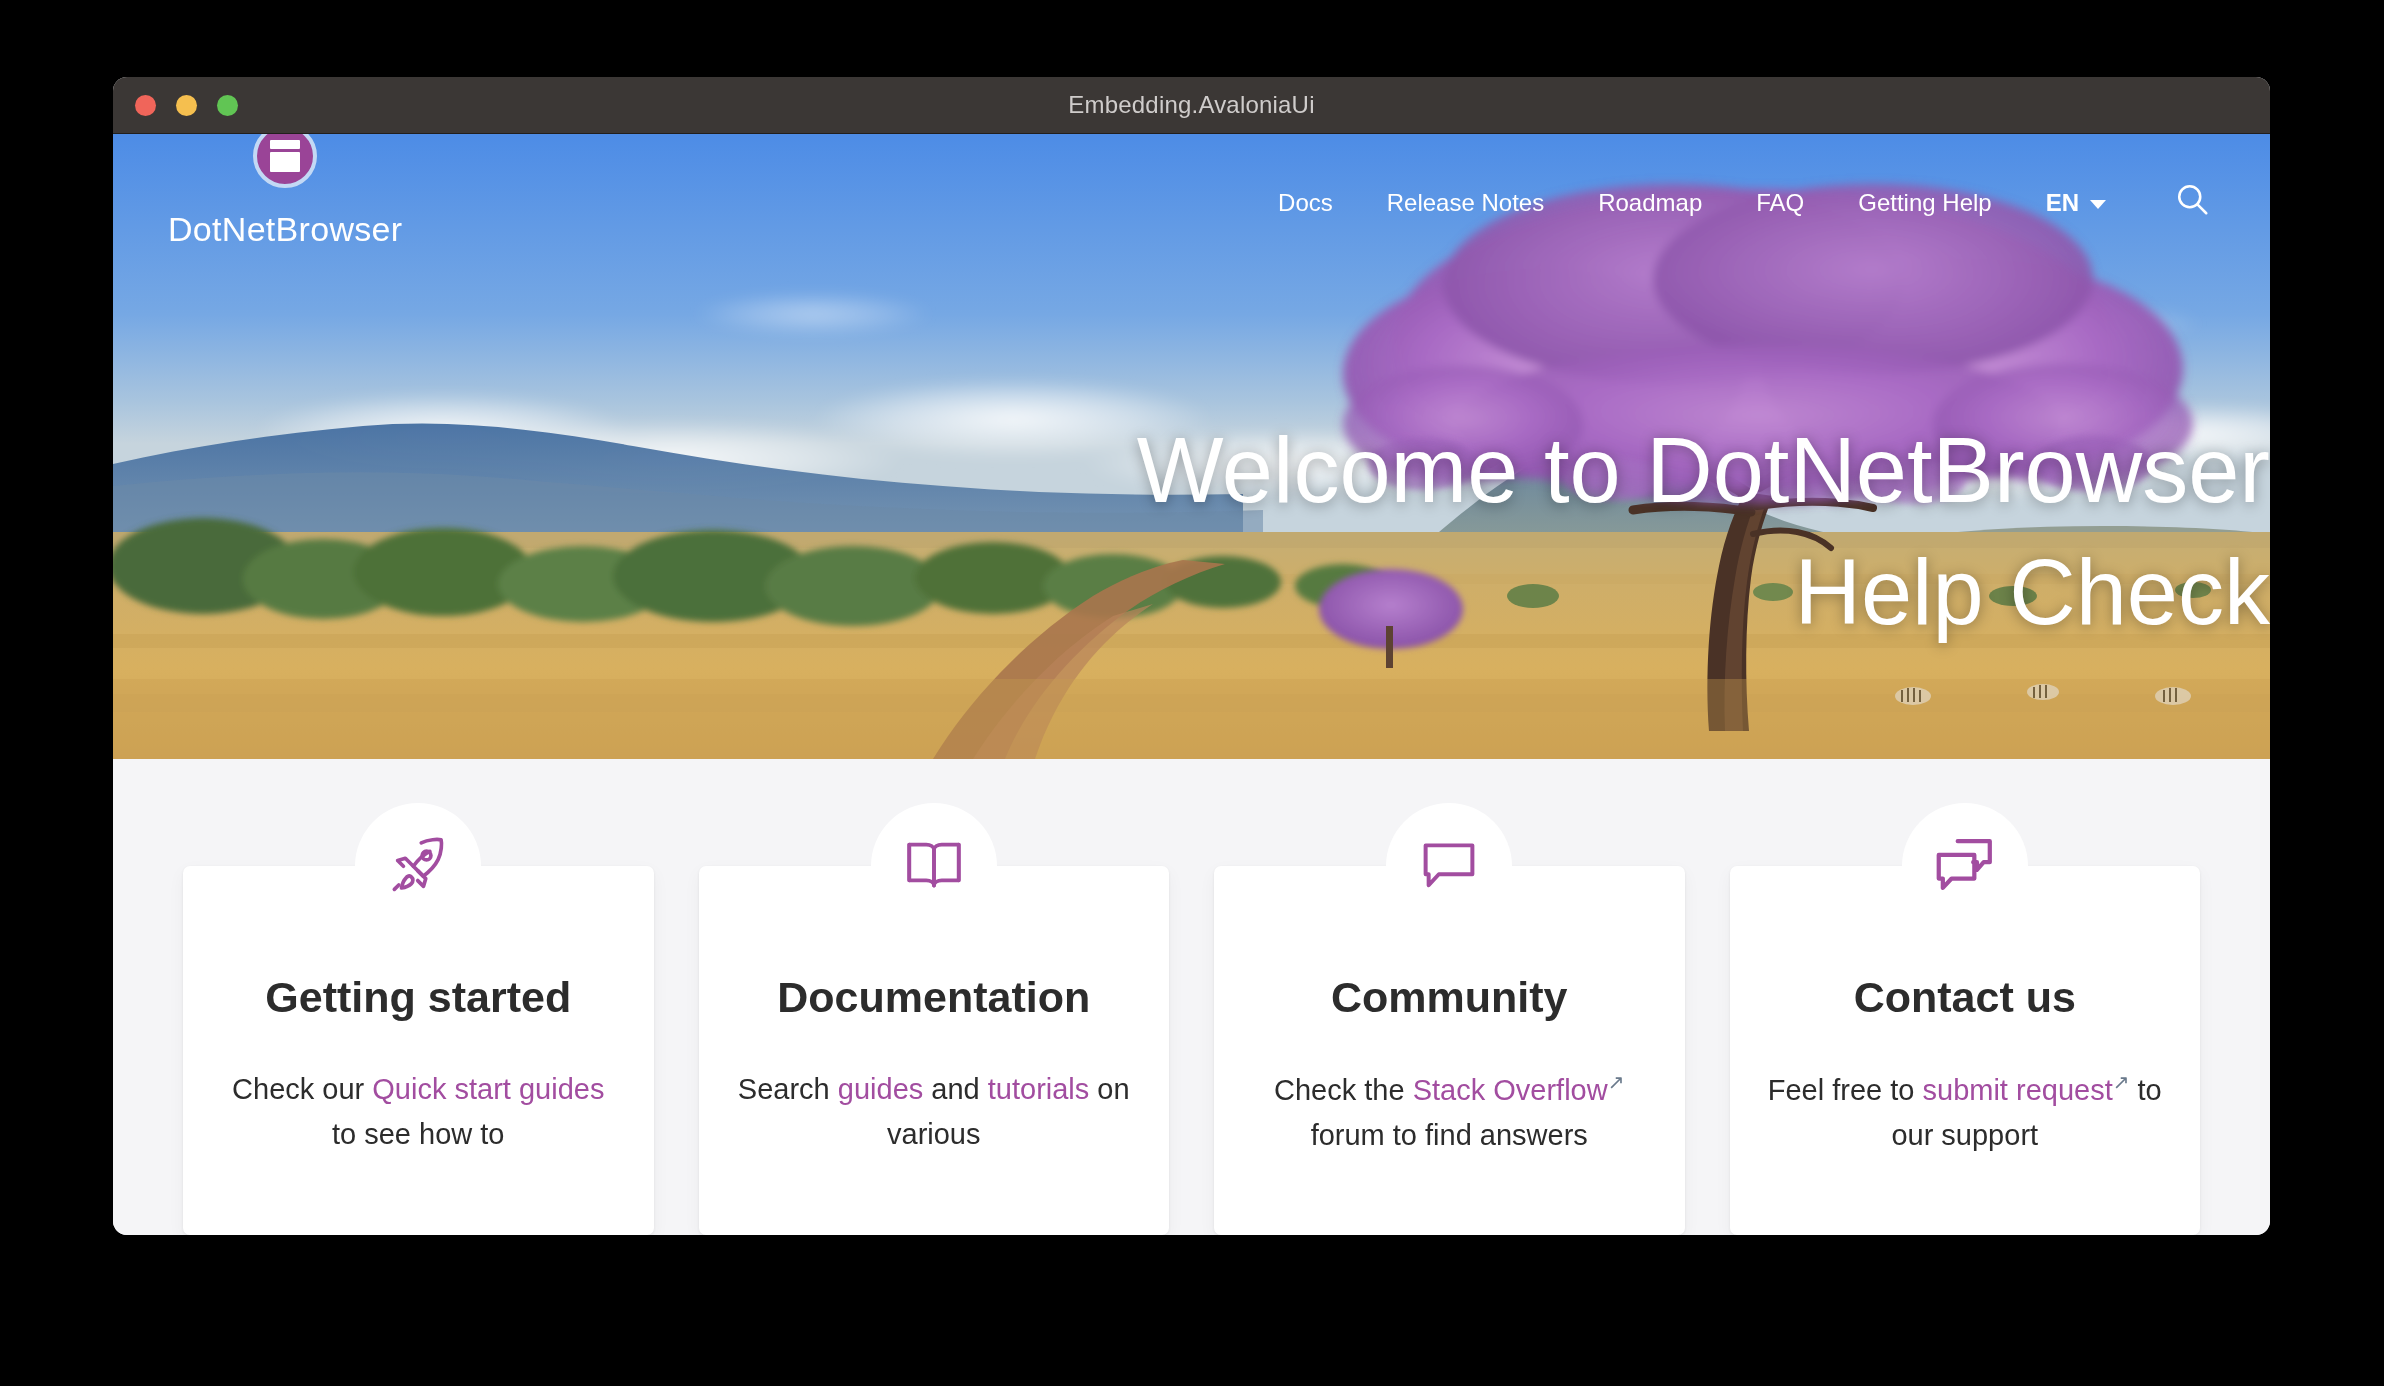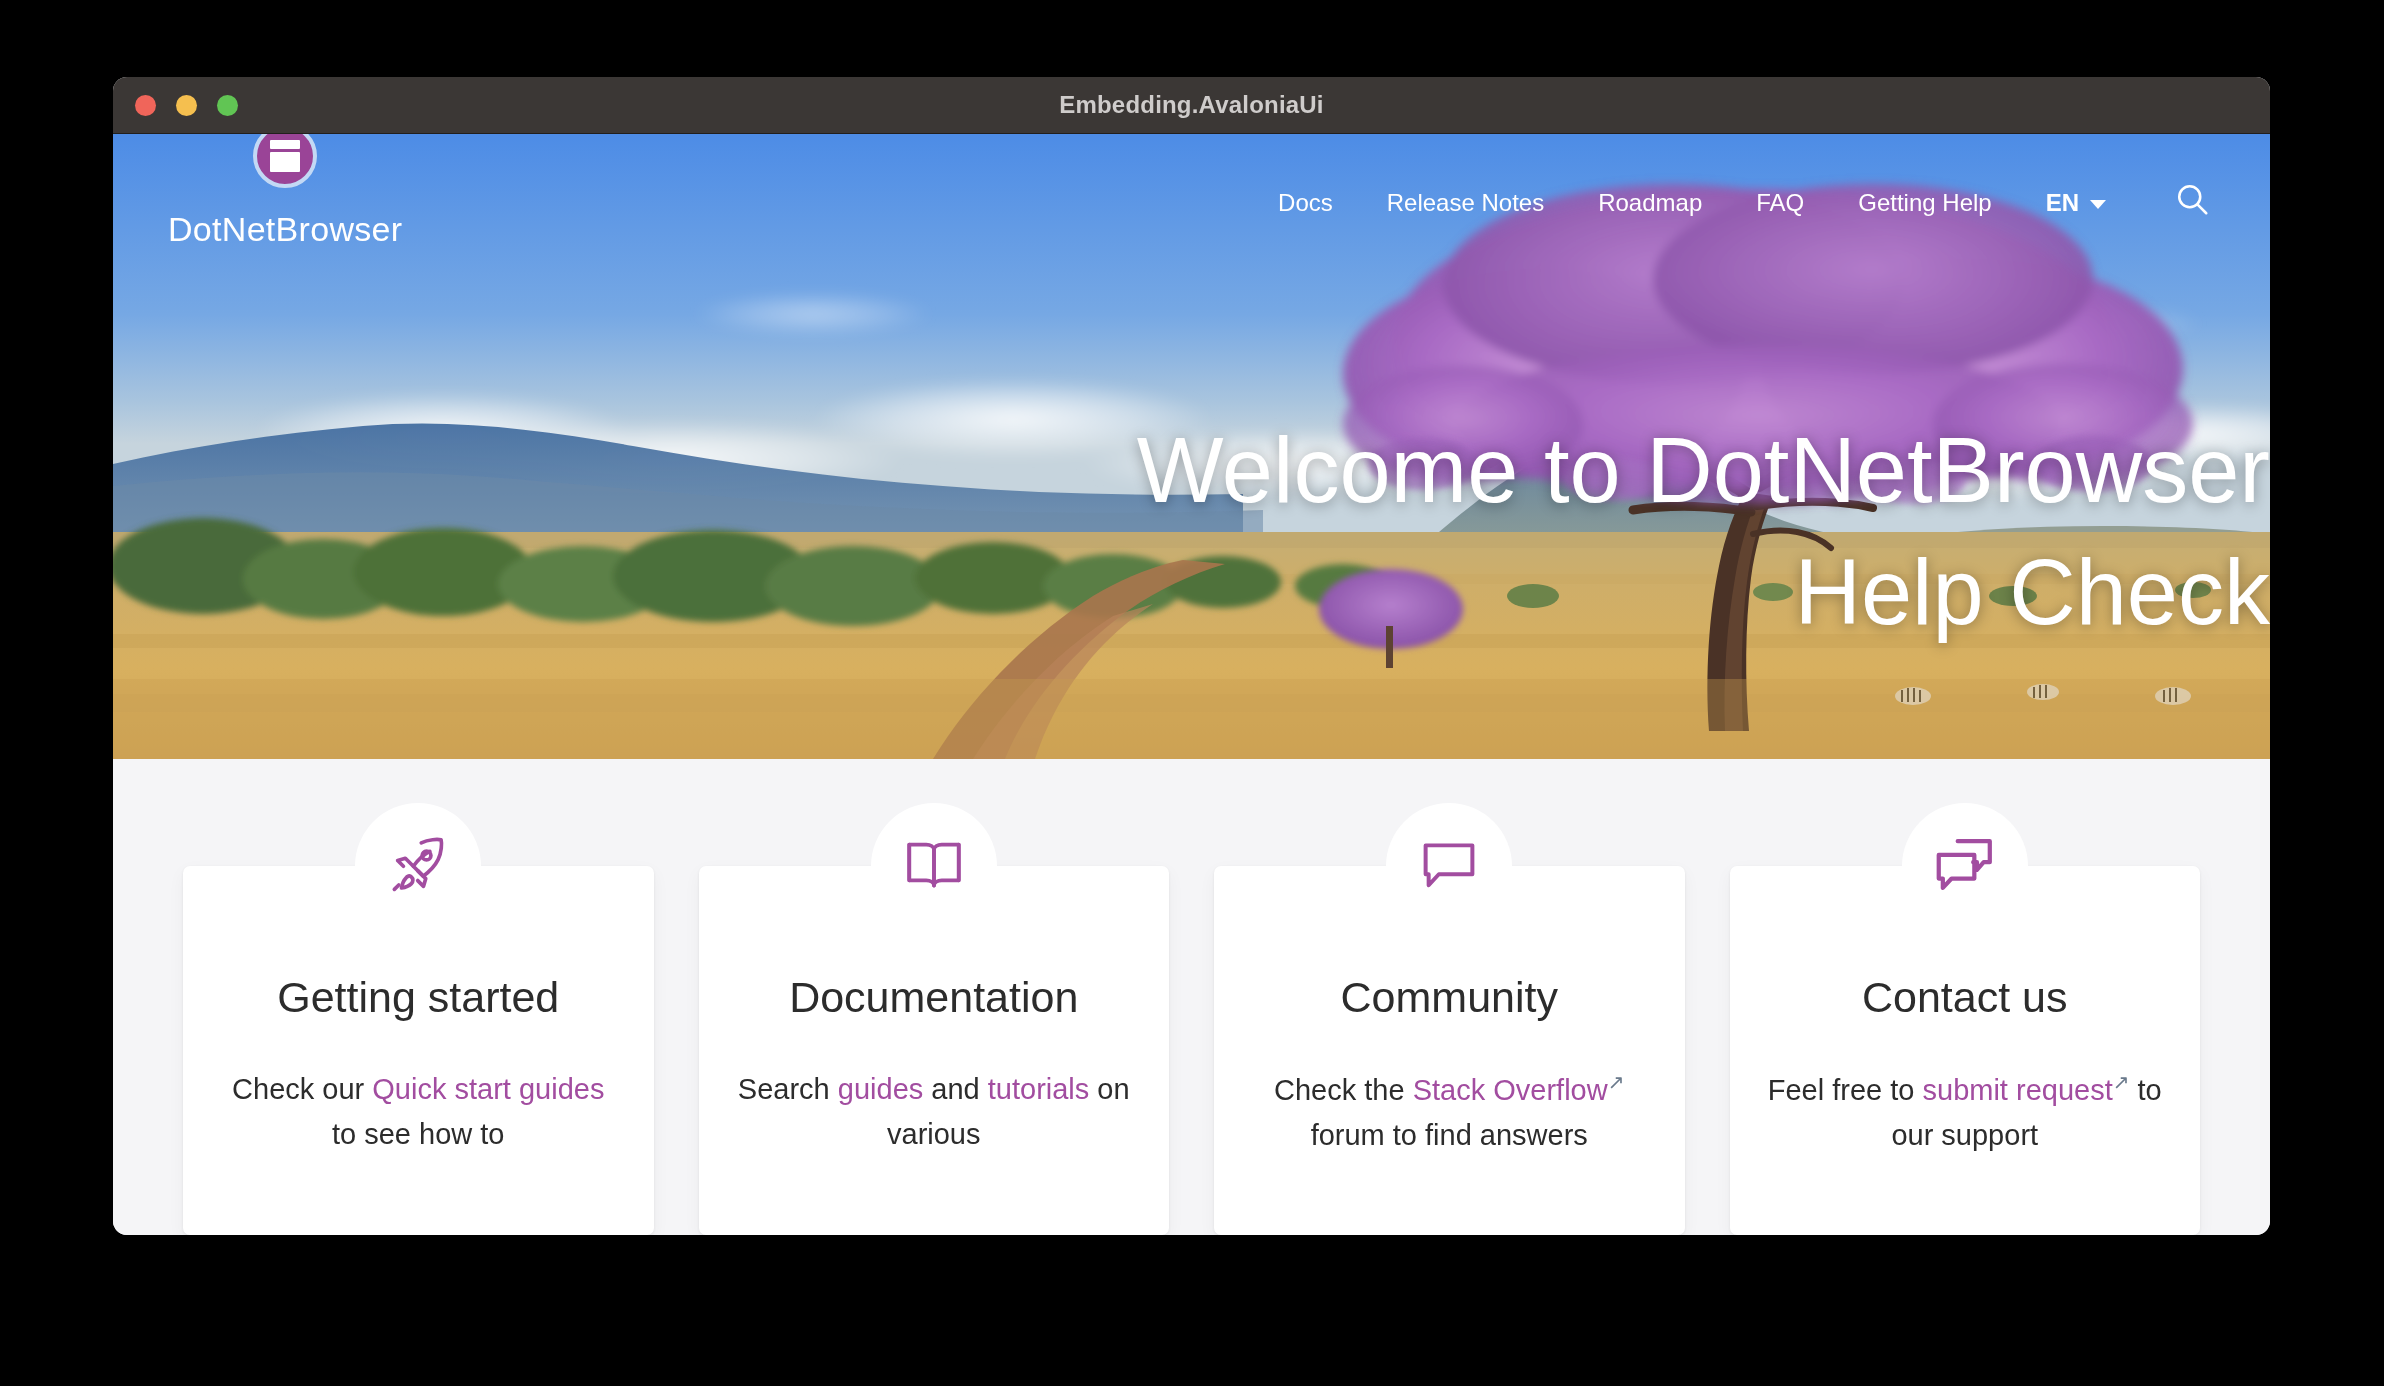--- a/index.html
+++ b/index.html
@@ -28,21 +28,21 @@
     border-bottom:1px solid #211f1e;
     display:flex; align-items:center;
   }
   #traffic { position:absolute; left:22px; display:flex; gap:20px; align-items:center; }
   .light { width:21px; height:21px; border-radius:50%; }
   .light.close   { background:#f0655a; }
   .light.min     { background:#f5bf4f; }
   .light.max     { background:#61c554; }
   #win-title {
     width:100%; text-align:center;
-    color:#cfcccb; font-size:24px; font-weight:bold;
+    color:#cfcccb; font-size:24px; font-weight:normal;
     letter-spacing:.2px;
   }
 
   
   #hero {
     position:relative;
     height:625px;
     overflow:hidden;
     background:#5b96e8;
   }
@@ -113,21 +113,21 @@
     text-align:center;
   }
   .card-icon-circle {
     position:absolute;
     top:-63px; left:50%; transform:translateX(-50%);
     width:126px; height:126px; border-radius:50%;
     background:#fff;
     display:flex; align-items:center; justify-content:center;
   }
   .card-title {
-    font-size:43px; color:#2c2c2c; font-weight:400;
+    font-size:43px; color:#2c2c2c; font-weight:700;
     line-height:1.1; margin-bottom:46px; white-space:nowrap;
   }
   .card-desc {
     font-size:29px; color:#2c2c2c; line-height:1.55;
   }
   .card-desc a { color:#a24da0; text-decoration:none; cursor:pointer; }
   .ext { font-size:20px; vertical-align:super; color:#6a7a8c; }
 </style>
 </head>
 <body>

